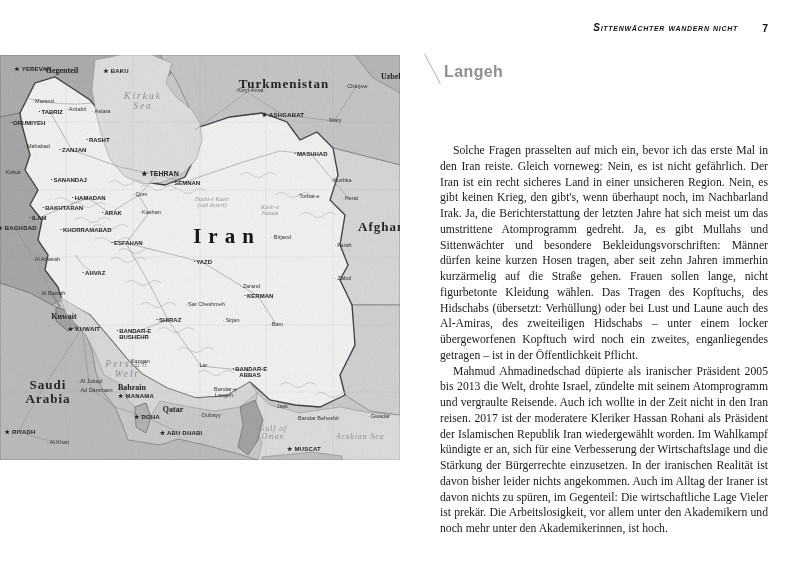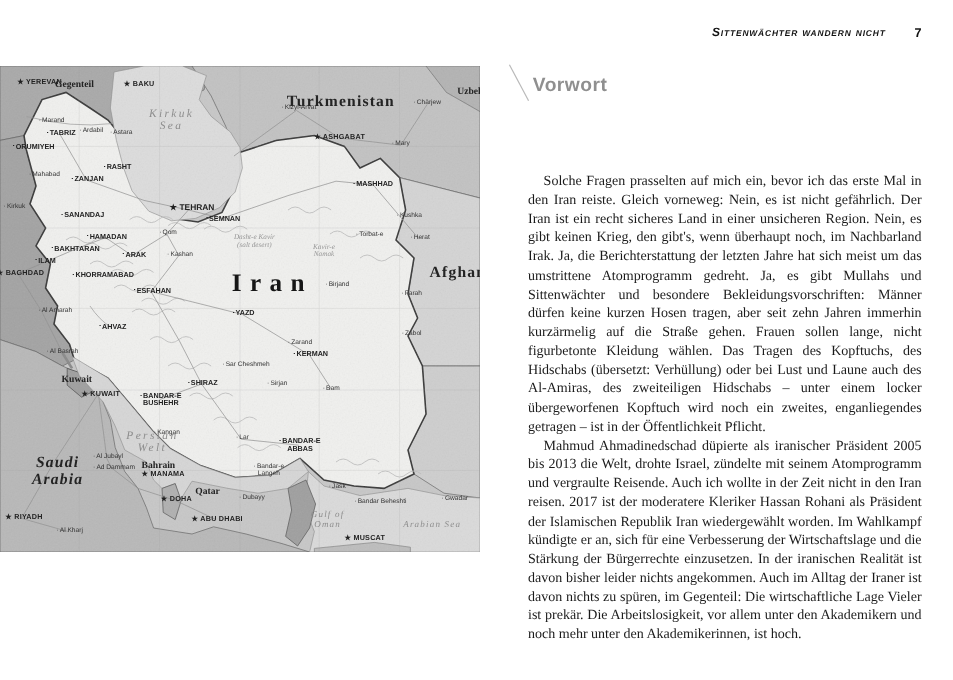--- a/index.html
+++ b/index.html
@@ -147,21 +147,21 @@
       <path d="M75,200 q8,12 18,18" stroke-width="0.6"></path>
     </g>
 
     <rect x="0" y="0" width="400" height="405" filter="url(#noise)" opacity="0.10"></rect>
   </svg>
   <div class="map-labels">
       <span class="ml country-xl" style="left: 227px; top: 181px;">Iran</span>
       <span class="ml country" style="left: 284px; top: 29px;">Turkmenistan</span>
       <span class="ml country anchor-left" style="left: 358px; top: 172px;">Afghanistan</span>
       <span class="ml country-sm anchor-left" style="left: 381px; top: 22px;">Uzbekistan</span>
-      <span class="ml country" style="left: 48px; top: 337px; font-style: italic;">Saudi
+      <span class="ml country" style="left: 48px; top: 337px;">Saudi
 Arabia</span>
       <span class="ml country-sm" style="left: 64px; top: 262px;">Kuwait</span>
       <span class="ml country-sm" style="left: 132px; top: 333px;">Bahrain</span>
       <span class="ml country-sm" style="left: 141px; top: 355px; margin-left: 32px;">Qatar</span>
       <span class="ml country-sm" style="left: 62px; top: 16px;">Gegenteil</span>
       <span class="ml sea" style="left: 143px; top: 46px;">Kirkuk
 Sea</span>
       <span class="ml sea" style="left: 127px; top: 314px;">Persian
 Welt</span>
       <span class="ml sea-sm" style="left: 273px; top: 378px;">Gulf of
@@ -239,18 +239,18 @@
     </div>
 </div>
 
 <div class="crease"></div>
 
 <div class="running-head">
   <span class="running-title">Sittenwächter wandern nicht</span>
   <span class="page-num">7</span>
 </div>
 
-<h1 class="section-title">Vorwort</h1>
+<h1 class="section-title">Langeh</h1>
 
 <div class="body-text">
   <p class="indent">Solche Fragen prasselten auf mich ein, bevor ich das erste Mal in den Iran reiste. Gleich vorneweg: Nein, es ist nicht gefährlich. Der Iran ist ein recht sicheres Land in einer unsicheren Region. Nein, es gibt keinen Krieg, den gibt's, wenn überhaupt noch, im Nachbarland Irak. Ja, die Berichterstattung der letzten Jahre hat sich meist um das umstrittene Atomprogramm gedreht. Ja, es gibt Mullahs und Sittenwächter und besondere Bekleidungsvorschriften: Männer dürfen keine kurzen Hosen tragen, aber seit zehn Jahren immerhin kurzärmelig auf die Straße gehen. Frauen sollen lange, nicht figurbetonte Kleidung wählen. Das Tragen des Kopftuchs, des Hidschabs (übersetzt: Verhüllung) oder bei Lust und Laune auch des Al-Amiras, des zweiteiligen Hidschabs – unter einem locker übergeworfenen Kopftuch wird noch ein zweites, enganliegendes getragen – ist in der Öffentlichkeit Pflicht.</p>
   <p class="indent">Mahmud Ahmadinedschad düpierte als iranischer Präsident 2005 bis 2013 die Welt, drohte Israel, zündelte mit seinem Atomprogramm und vergraulte Reisende. Auch ich wollte in der Zeit nicht in den Iran reisen. 2017 ist der moderatere Kleriker Hassan Rohani als Präsident der Islamischen Republik Iran wiedergewählt worden. Im Wahlkampf kündigte er an, sich für eine Verbesserung der Wirtschaftslage und die Stärkung der Bürgerrechte einzusetzen. In der iranischen Realität ist davon bisher leider nichts angekommen. Auch im Alltag der Iraner ist davon nichts zu spüren, im Gegenteil: Die wirtschaftliche Lage Vieler ist prekär. Die Arbeitslosigkeit, vor allem unter den Akademikern und noch mehr unter den Akademikerinnen, ist hoch.</p>
 </div>
 
 </body></html>

